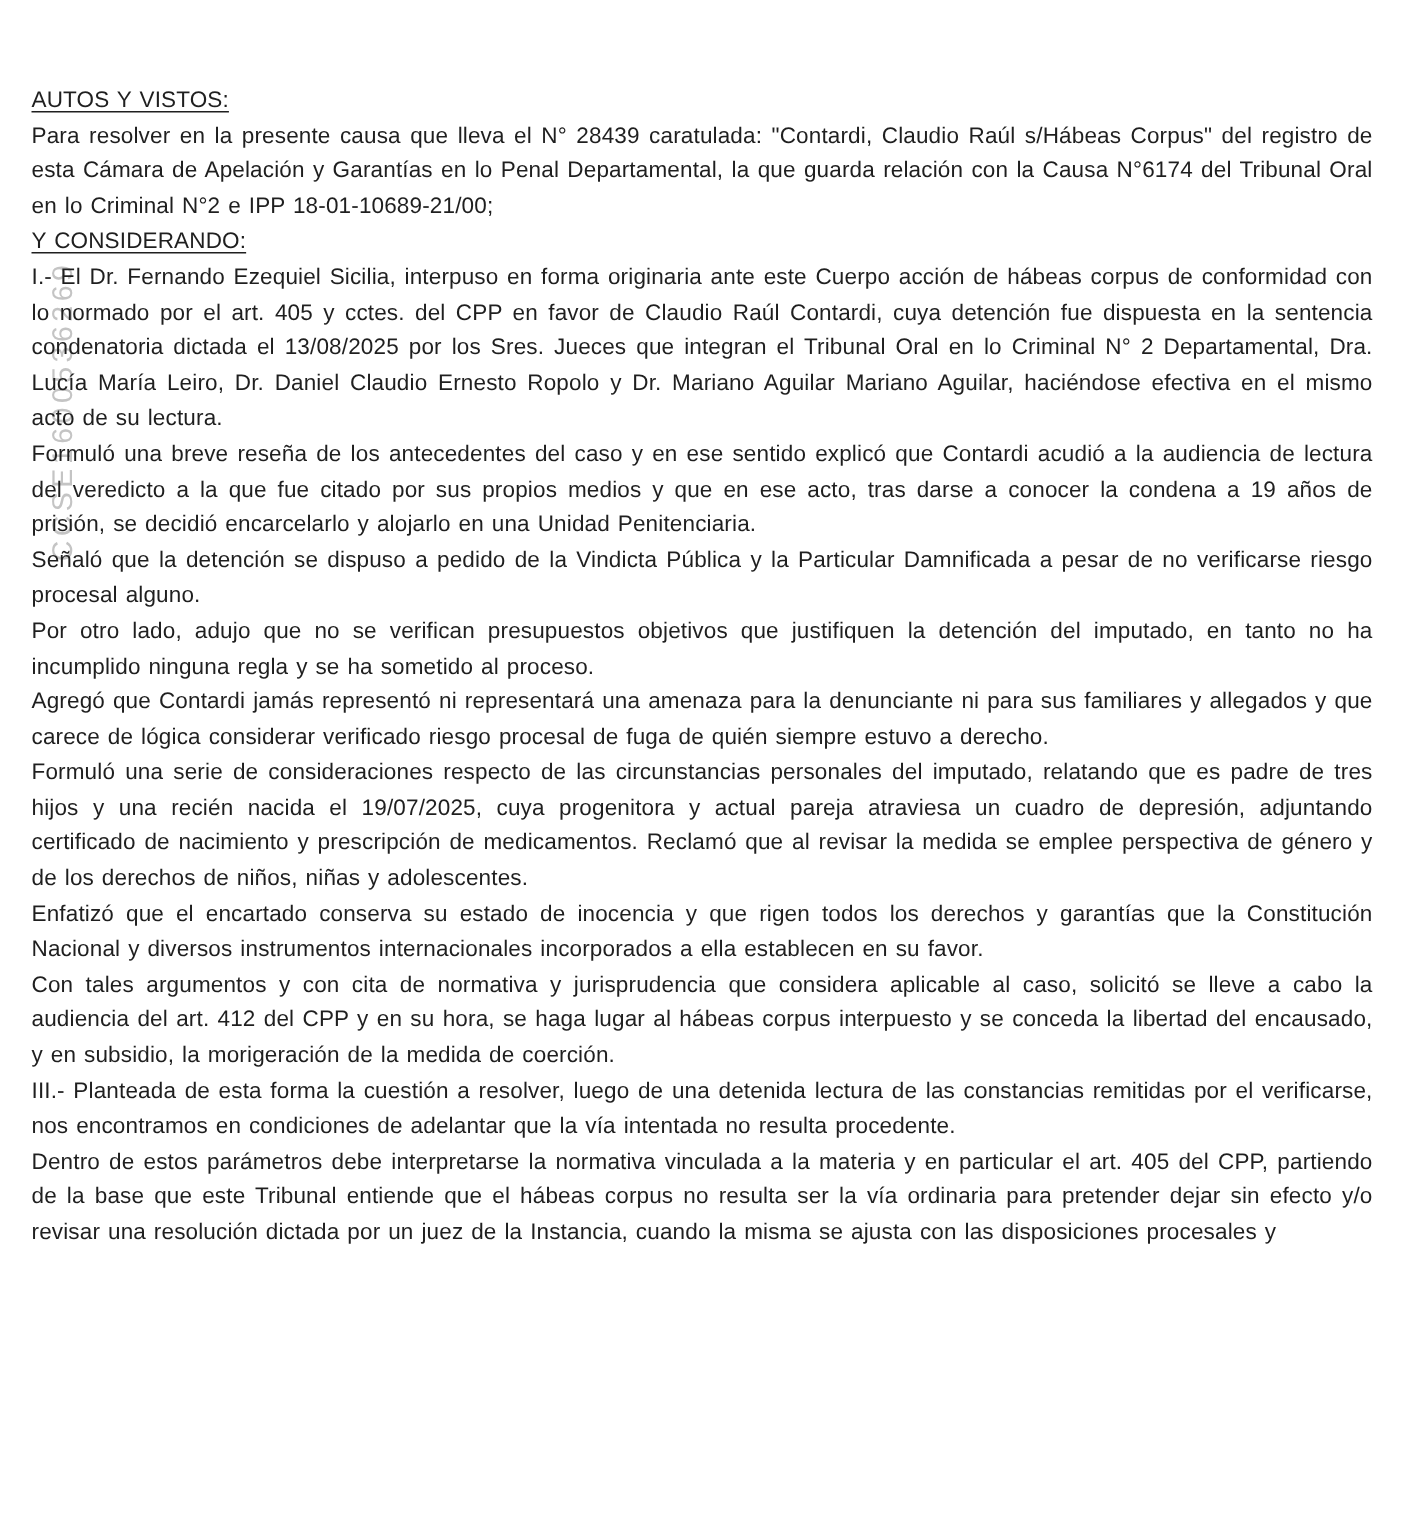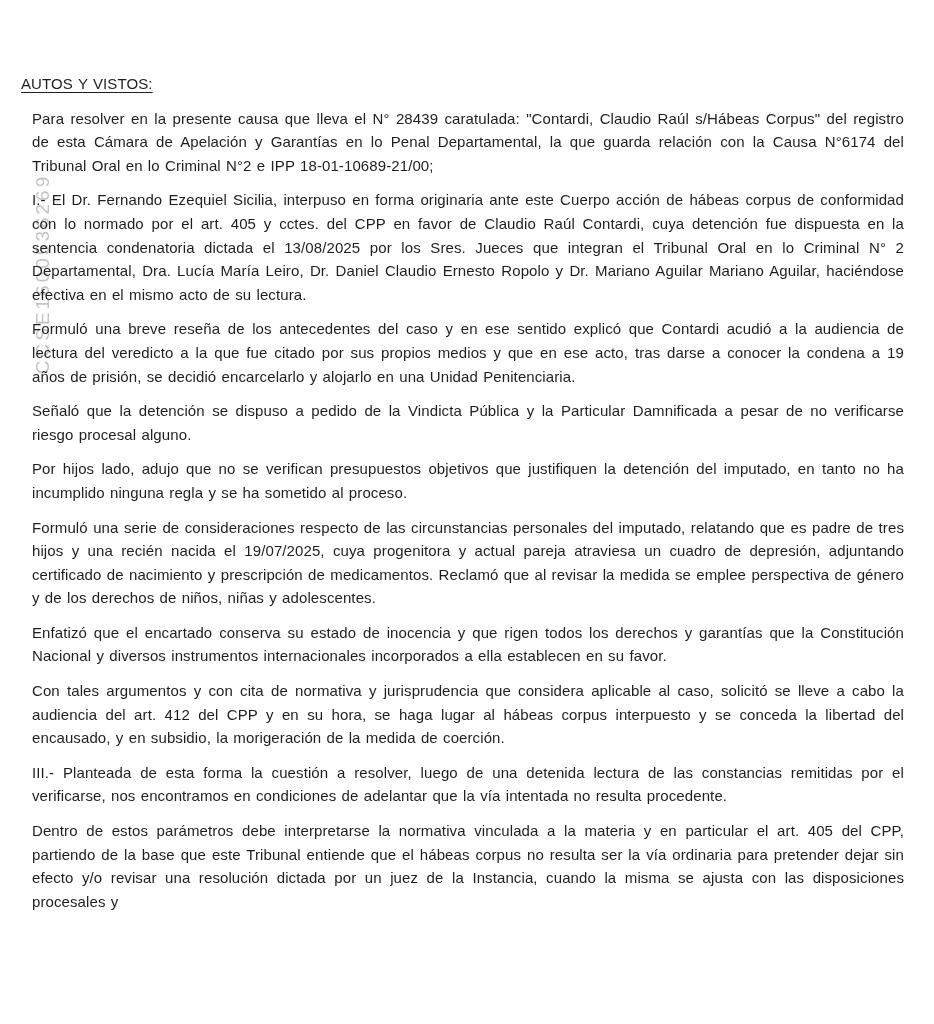--- a/index.html
+++ b/index.html
@@ -11,37 +11,37 @@
     position: relative;
     width: 934px;
     height: 1024px;
     background: #ffffff;
     overflow: hidden;
     font-family: "Liberation Sans", sans-serif;
     color: #1f1f1f;
   }
   .doc-body {
     position: absolute;
-    top: 72px;
+    top: 55px;
     left: 21px;
     width: 894px;
     font-size: 15px;
     line-height: 23.6px;
     letter-spacing: 0.1px;
     word-spacing: 1px;
   }
   .heading {
     text-align: left;
     text-decoration: underline;
     text-underline-offset: 3px;
     margin: 0;
   }
   .para {
     text-align: justify;
-    margin: 11px;
+    margin: 0;
   }
   .watermark {
     position: absolute;
     left: -135px;
     top: 263px;
     width: 356px;
     text-align: center;
     transform: rotate(-90deg);
     font-size: 19px;
     letter-spacing: 3px;
@@ -51,23 +51,25 @@
   }
 </style>
 </head>
 <body>
 
 <div class="page">
   <div class="watermark">CCSE1600536269</div>
   <div class="doc-body">
       <div class="heading">AUTOS Y VISTOS:</div>
       <div class="para">Para resolver en la presente causa que lleva el N° 28439 caratulada: "Contardi, Claudio Raúl s/Hábeas Corpus" del registro de esta Cámara de Apelación y Garantías en lo Penal Departamental, la que guarda relación con la Causa N°6174 del Tribunal Oral en lo Criminal N°2 e IPP 18-01-10689-21/00;</div>
+      <div class="heading">Y CONSIDERANDO:</div>
       <div class="para">I.- El Dr. Fernando Ezequiel Sicilia, interpuso en forma originaria ante este Cuerpo acción de hábeas corpus de conformidad con lo normado por el art. 405 y cctes. del CPP en favor de Claudio Raúl Contardi, cuya detención fue dispuesta en la sentencia condenatoria dictada el 13/08/2025 por los Sres. Jueces que integran el Tribunal Oral en lo Criminal N° 2 Departamental, Dra. Lucía María Leiro, Dr. Daniel Claudio Ernesto Ropolo y Dr. Mariano Aguilar Mariano Aguilar, haciéndose efectiva en el mismo acto de su lectura.</div>
       <div class="para">Formuló una breve reseña de los antecedentes del caso y en ese sentido explicó que Contardi acudió a la audiencia de lectura del veredicto a la que fue citado por sus propios medios y que en ese acto, tras darse a conocer la condena a 19 años de prisión, se decidió encarcelarlo y alojarlo en una Unidad Penitenciaria.</div>
       <div class="para">Señaló que la detención se dispuso a pedido de la Vindicta Pública y la Particular Damnificada a pesar de no verificarse riesgo procesal alguno.</div>
-      <div class="para">Por hijos lado, adujo que no se verifican presupuestos objetivos que justifiquen la detención del imputado, en tanto no ha incumplido ninguna regla y se ha sometido al proceso.</div>
+      <div class="para">Por otro lado, adujo que no se verifican presupuestos objetivos que justifiquen la detención del imputado, en tanto no ha incumplido ninguna regla y se ha sometido al proceso.</div>
+      <div class="para">Agregó que Contardi jamás representó ni representará una amenaza para la denunciante ni para sus familiares y allegados y que carece de lógica considerar verificado riesgo procesal de fuga de quién siempre estuvo a derecho.</div>
       <div class="para">Formuló una serie de consideraciones respecto de las circunstancias personales del imputado, relatando que es padre de tres hijos y una recién nacida el 19/07/2025, cuya progenitora y actual pareja atraviesa un cuadro de depresión, adjuntando certificado de nacimiento y prescripción de medicamentos. Reclamó que al revisar la medida se emplee perspectiva de género y de los derechos de niños, niñas y adolescentes.</div>
       <div class="para">Enfatizó que el encartado conserva su estado de inocencia y que rigen todos los derechos y garantías que la Constitución Nacional y diversos instrumentos internacionales incorporados a ella establecen en su favor.</div>
       <div class="para">Con tales argumentos y con cita de normativa y jurisprudencia que considera aplicable al caso, solicitó se lleve a cabo la audiencia del art. 412 del CPP y en su hora, se haga lugar al hábeas corpus interpuesto y se conceda la libertad del encausado, y en subsidio, la morigeración de la medida de coerción.</div>
       <div class="para">III.- Planteada de esta forma la cuestión a resolver, luego de una detenida lectura de las constancias remitidas por el verificarse, nos encontramos en condiciones de adelantar que la vía intentada no resulta procedente.</div>
       <div class="para">Dentro de estos parámetros debe interpretarse la normativa vinculada a la materia y en particular el art. 405 del CPP, partiendo de la base que este Tribunal entiende que el hábeas corpus no resulta ser la vía ordinaria para pretender dejar sin efecto y/o revisar una resolución dictada por un juez de la Instancia, cuando la misma se ajusta con las disposiciones procesales y</div>
     </div>
 </div>
 
 </body></html>

